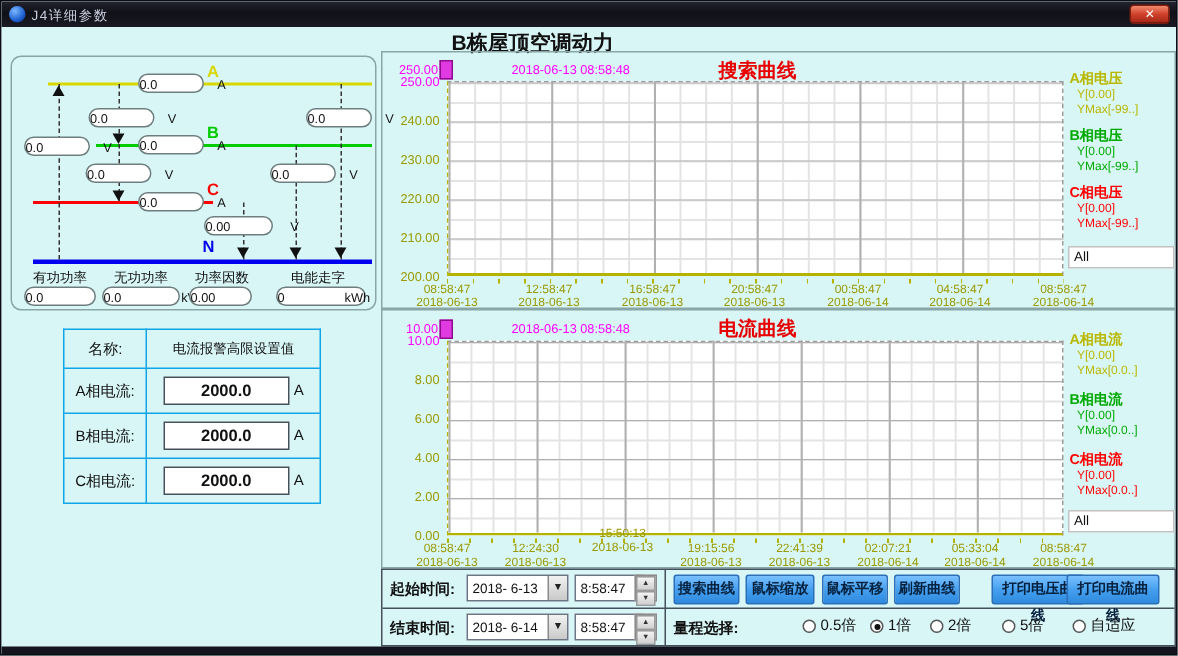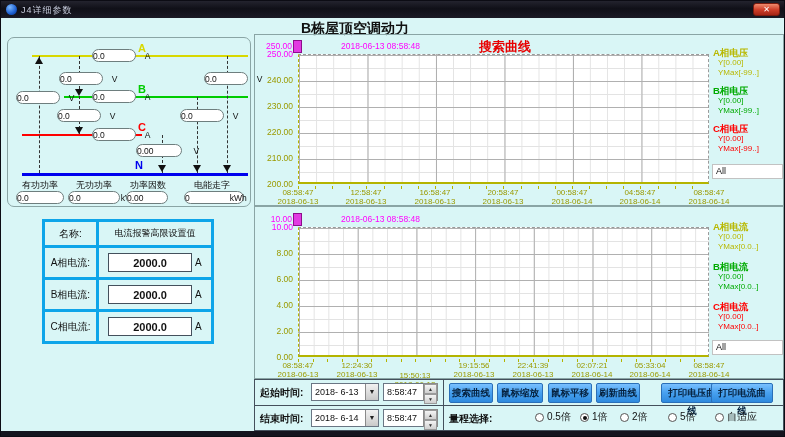--- a/index.html
+++ b/index.html
@@ -26,21 +26,21 @@
   .pill .v{flex:1;text-align:center;}
   .pill .u{padding-right:4px;}
   .dash{position:absolute;width:0;border-left:1px dashed #333;z-index:1;}
   .arr{position:absolute;width:0;height:0;z-index:2;}
   .arr.down{border-left:4px solid transparent;border-right:4px solid transparent;border-top:7px solid #111;}
   .arr.up{border-left:4px solid transparent;border-right:4px solid transparent;border-bottom:7px solid #111;}
   .meter-label{position:absolute;font-size:9px;color:#111;width:60px;text-align:center;}
 
   
   .alarm{position:absolute;left:41px;top:201px;width:172px;border-collapse:collapse;}
-  .alarm td{border:3px solid #0ea5e9;font-size:10px;color:#111;padding:0;}
+  .alarm td{border:1px solid #0ea5e9;font-size:10px;color:#111;padding:0;}
   .alarm .c1{width:56px;text-align:center;}
   .alarm .c2{width:116px;text-align:center;}
   .alarm .hdr2{font-size:9px;}
   .alarm .cellbox{display:flex;align-items:center;justify-content:center;gap:3px;padding:5px 2px;}
   .alarm input{width:84px;height:19px;border:1px solid #44505c;background:#fff;
     font-size:11px;font-weight:bold;text-align:center;color:#111;}
   .alarm .unit{font-size:10px;}
 
   
   .chart-panel{position:absolute;left:253px;width:530px;border:1px solid #8aa5a5;}
@@ -277,40 +277,41 @@
       </div>
       <div class="legend-block" style="top:89px;color:#ff0000;">
         <div class="legend-name">C相电压</div>
         <div class="legend-sub">Y[0.00]</div>
         <div class="legend-sub">YMax[-99..]</div>
       </div>
       <div class="legend-all" style="top:129px;">All</div>
     </div>
 
     <div class="chart-panel" style="top:188px;height:173px;">
+      <div class="chart-title">电流曲线</div>
       <div class="cursor-val" style="top:7px;">10.00</div>
       <div class="slider-handle" style="left:38px;top:6px;"></div>
       <div class="cursor-time" style="top:7px;">2018-06-13 08:58:48</div>
       <div class="plot" style="top:20px;background-size:58.71px 100%,100% 26px,14.68px 100%,100% 13px;"></div>
       <div class="tickstrip" style="top:152px;background:repeating-linear-gradient(to right,#b4b400 0 1px,transparent 1px 14.68px);"></div>
       <div class="ytick mag" style="top:15px;">10.00</div>
       <div class="ytick" style="top:41px;">8.00</div>
       <div class="ytick" style="top:67px;">6.00</div>
       <div class="ytick" style="top:93px;">4.00</div>
       <div class="ytick" style="top:119px;">2.00</div>
       <div class="ytick" style="top:145px;">0.00</div>
       <div class="xtick" style="left:13px;top:154px;">
           <span>08:58:47</span>
           <span>2018-06-13</span>
         </div>
       <div class="xtick" style="left:72px;top:154px;">
           <span>12:24:30</span>
           <span>2018-06-13</span>
         </div>
-      <div class="xtick" style="left:130px;top:164px;text-align:center;">
+      <div class="xtick" style="left:130px;top:144px;text-align:center;">
           <span>15:50:13</span>
           <span>2018-06-13</span>
         </div>
       <div class="xtick" style="left:189px;top:154px;">
           <span>19:15:56</span>
           <span>2018-06-13</span>
         </div>
       <div class="xtick" style="left:248px;top:154px;">
           <span>22:41:39</span>
           <span>2018-06-13</span>

